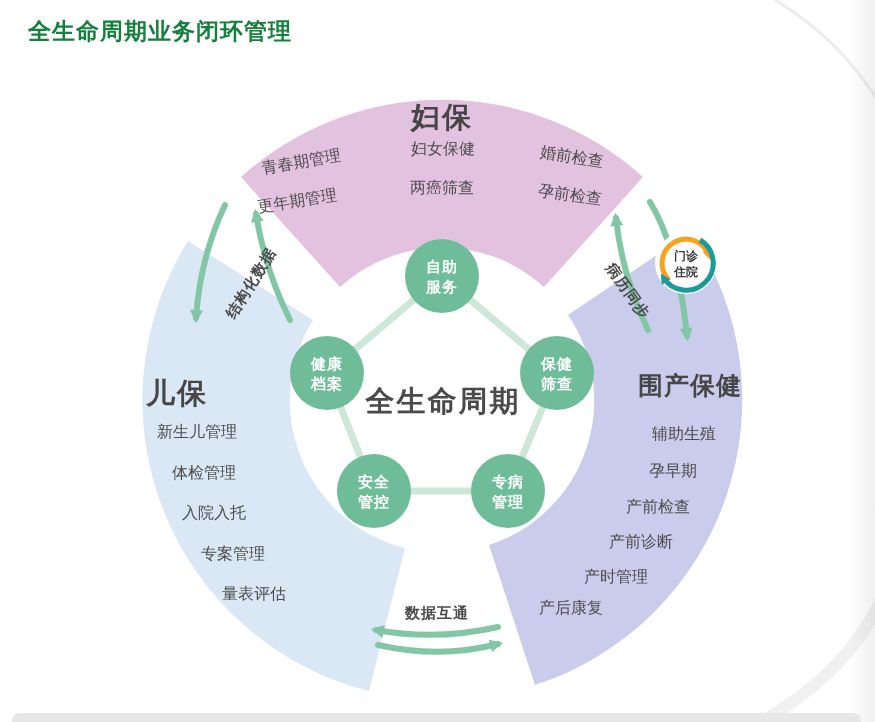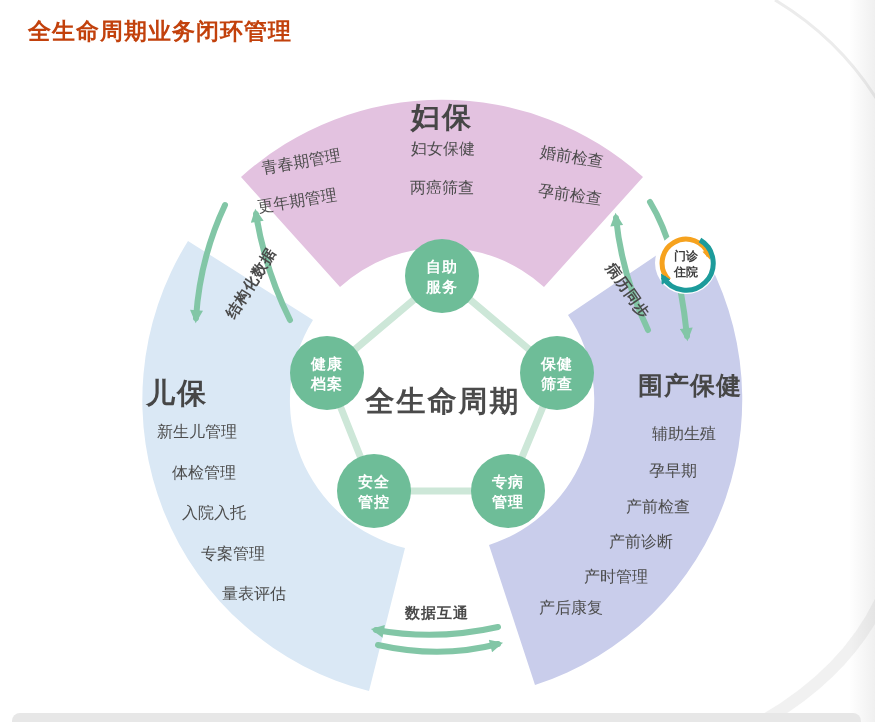--- a/index.html
+++ b/index.html
@@ -2,21 +2,21 @@
 <html><head>
 <meta charset="utf-8">
 <style>
   html,body{margin:0;padding:0;background:#ffffff;}
   .page{
     position:relative;width:875px;height:722px;background:#ffffff;overflow:hidden;
     font-family:"Liberation Sans","DejaVu Sans",sans-serif;
   }
   .page-title{
     position:absolute;left:28px;top:16px;margin:0;
-    font-size:23px;font-weight:bold;letter-spacing:1px;color:#c2410c;
+    font-size:23px;font-weight:bold;letter-spacing:1px;color:#15803d;
   }
   svg{position:absolute;left:0;top:0;}
   .hdr{font-size:29px;font-weight:bold;fill:#464646;text-anchor:middle;letter-spacing:2px;}
   .hdr-sm{font-size:25px;font-weight:bold;fill:#464646;text-anchor:middle;letter-spacing:1px;}
   .item{font-size:16px;fill:#4c4c4c;text-anchor:middle;}
   .node-t{font-size:15px;font-weight:bold;fill:#ffffff;text-anchor:middle;letter-spacing:1px;}
   .center-t{font-size:29px;font-weight:bold;fill:#4a4a4a;text-anchor:middle;letter-spacing:2px;}
   .conn{font-size:15px;font-weight:bold;fill:#4a4a4a;text-anchor:middle;letter-spacing:1px;}
   .badge-t{font-size:12px;font-weight:bold;fill:#3d3d3d;text-anchor:middle;}
   .arrow{stroke:#82C6A6;stroke-width:6;fill:none;stroke-linecap:round;}

